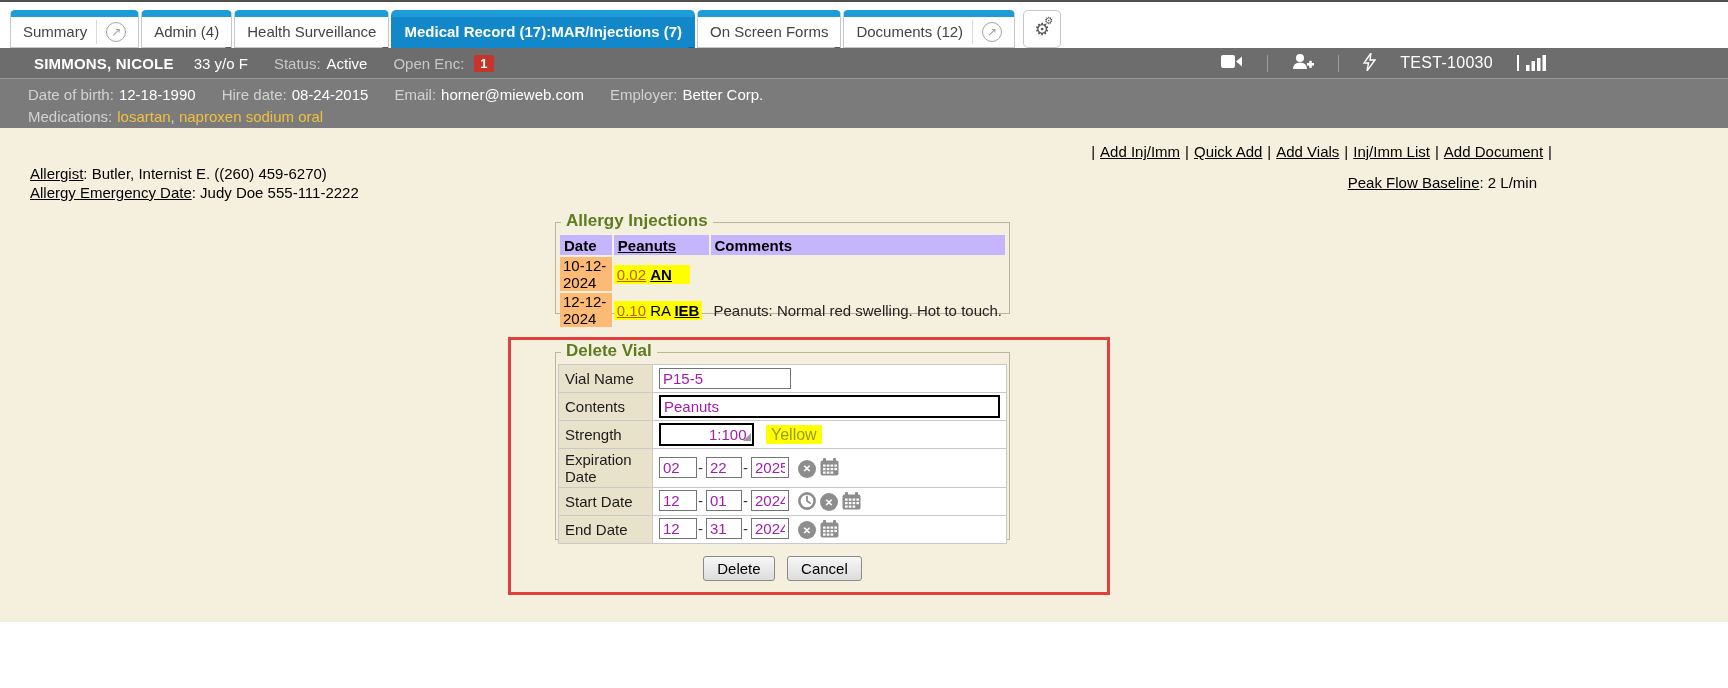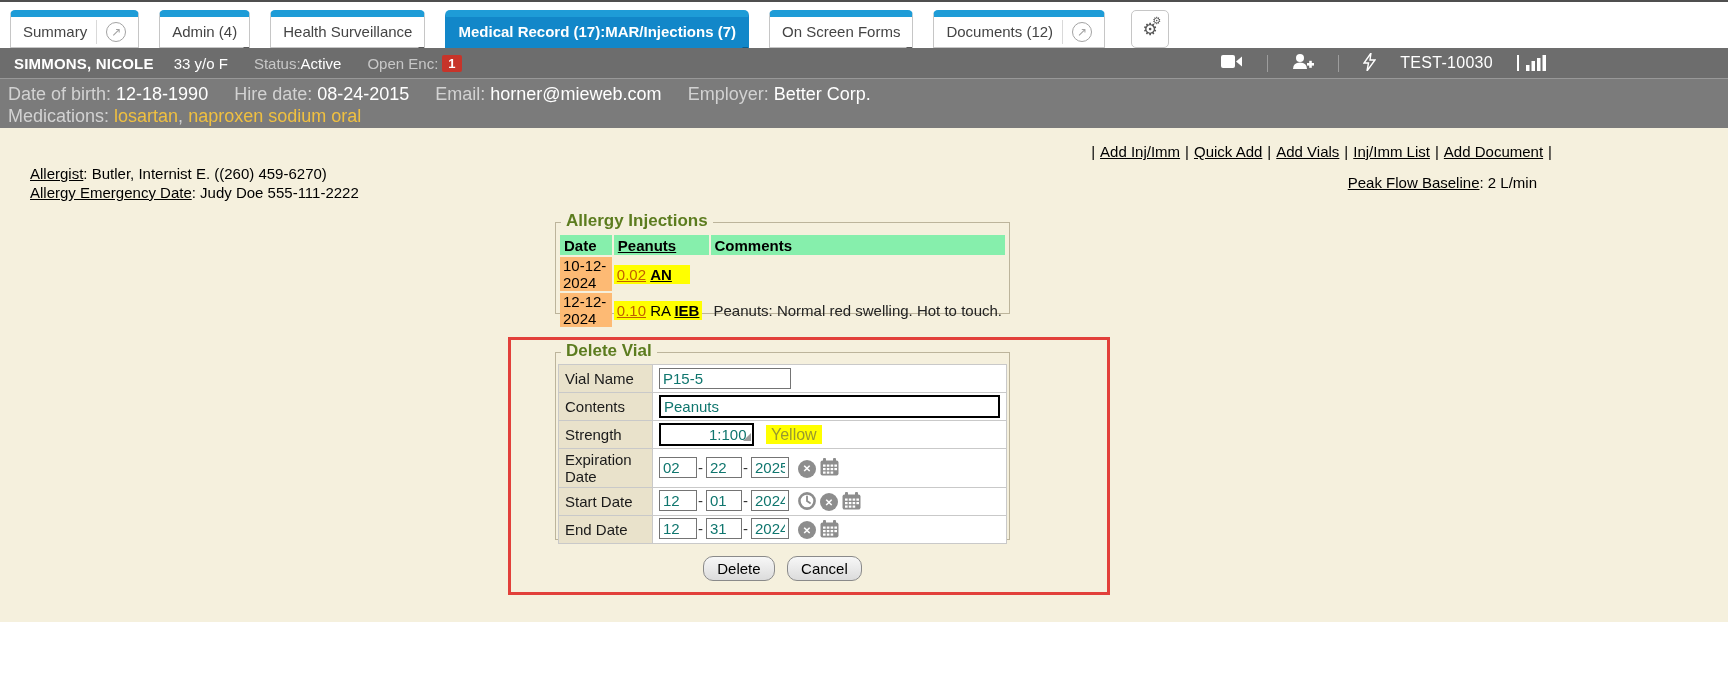--- a/index.html
+++ b/index.html
@@ -1,44 +1,44 @@
 <!DOCTYPE html>
 <html><head>
 <meta charset="utf-8">
 <style>
   * { margin:0; padding:0; box-sizing:border-box; }
   html,body { width:1728px; height:688px; font-family:"Liberation Sans", sans-serif; background:#fff; }
   .page { position:relative; width:1728px; height:688px; overflow:hidden; background:#fff; }
 
   
   .tabbar { position:absolute; left:0; top:0; width:1728px; height:48px; background:#fff; border-top:2px solid #4f4f4f; }
-  .tabs { display:flex; align-items:flex-end; gap:20px; padding:6px 0 0 10px; height:46px; }
+  .tabs { display:flex; align-items:flex-end; gap:2px; padding:6px 0 0 10px; height:46px; }
   .tab { position:relative; display:flex; align-items:center; background:#fff; border:1px solid #c6c6c6; border-top:7px solid #1e9cd7; border-radius:5px 5px 0 0; padding:5px 12px 6px 12px; font-size:15px; color:#444; height:38px; cursor:default; white-space:nowrap; }
   .tab.active { background:#1287c9; border-color:#1287c9; border-top-color:#1e9cd7; color:#fff; font-weight:bold; }
   .tab .tab-divider { width:1px; height:24px; background:#d9d9d9; margin:0 9px; }
   .popout { display:inline-flex; align-items:center; justify-content:center; width:20px; height:20px; border:1px solid #a3a3a3; border-radius:50%; color:#a3a3a3; font-size:12px; line-height:1; }
   .tab.has-fold::after { content:""; position:absolute; right:0; bottom:-6px; width:0; height:0; border-left:6px solid transparent; border-top:6px solid #5a5a5a; }
   .tab.active.has-fold::after { border-top-color:#0d5d8d; }
   .gear-btn { display:flex; align-items:center; justify-content:center; width:38px; height:38px; border:1px solid #c6c6c6; border-radius:5px; background:#fff; position:relative; margin-left:6px; }
   .gear-btn .g1 { font-size:17px; color:#555; line-height:1; }
   .gear-btn .g2 { position:absolute; top:5px; right:7px; font-size:10px; color:#555; line-height:1; }
 
   
   .pbar1 { position:absolute; left:0; top:48px; width:1728px; height:30px; background:#6d6d6d; display:flex; align-items:center; padding:0 14px; font-size:15px; color:#fff; }
   .pbar1 .lbl { color:#c8c8c8; }
-  .pbar1 .grp { display:flex; align-items:center; }
-  .p-name { font-weight:bold; letter-spacing:.2px; }
+  .pbar1 .grp { display:flex; align-items:center; gap:6px; }
+  .p-name { font-weight:bold; letter-spacing:.2px;margin-left:20px; }
   .sp20 { width:20px; } .sp26 { width:26px; }
   .enc-badge { background:#c7342a; color:#fff; font-size:13px; font-weight:bold; padding:1px 6px; border-radius:2px; margin-left:4px; }
   .pbar1-right { margin-left:auto; margin-right:168px; display:flex; align-items:center; gap:24px; }
   .vdiv { width:1px; height:17px; background:#9d9d9d; }
   .pid { color:#fff; font-size:16px; letter-spacing:.3px; }
   .chart-wrap { border-left:2px solid #fff; padding-left:7px; display:flex; align-items:center; }
 
-  .pbar2 { position:absolute; left:0; top:78px; width:1728px; height:50px; background:#7b7b7b; border-top:1px solid #989898; padding:4px 12px 0 8px; font-size:18px; color:#fff; }
+  .pbar2 { position:absolute; left:0; top:78px; width:1728px; height:50px; background:#7b7b7b; border-top:1px solid #989898; padding:4px 12px 0 28px; font-size:15px; color:#fff; }
   .pbar2 .row { display:flex; align-items:center; gap:26px; height:22px; }
   .pbar2 .pair { display:flex; gap:5px; }
   .pbar2 .lbl { color:#d2d2d2; }
   .pbar2 .val { color:#fff; }
   .med-link { color:#f0c040; text-decoration:none; cursor:pointer; }
 
   
   .content { position:absolute; left:0; top:128px; width:1728px; height:494px; background:#f5f0dd; }
   .below { position:absolute; left:0; top:622px; width:1728px; height:66px; background:#fff; }
 
@@ -50,55 +50,55 @@
 
   .allergist { position:absolute; left:30px; top:36px; font-size:15px; color:#000; line-height:19px; }
   .allergist a { color:#000; text-decoration:underline; cursor:pointer; }
 
   
   .fset { position:absolute; border:1px solid #bcb49b; }
   .fset .legend { position:absolute; top:-12px; left:5px; background:#f5f0dd; padding:0 5px; font-size:17px; font-weight:bold; color:#5c7c1f; white-space:nowrap; }
 
   .inj-fset { left:555px; top:94px; width:455px; height:92px; padding:10px 2px 2px 2px; }
   .inj-table { width:100%; border-collapse:separate; border-spacing:2px; font-size:15px; }
-  .inj-table th { text-align:left; font-weight:bold; background:#86efac; padding:0 4px; height:20px; }
+  .inj-table th { text-align:left; font-weight:bold; background:#c4b5fd; padding:0 4px; height:20px; }
   .inj-table th.pn a { color:#000; text-decoration:underline; cursor:pointer; }
   .inj-table td { padding:0 3px; height:20px; vertical-align:middle; }
   .td-date { background:#fdba74; width:84px; }
   .td-dose { width:112px; padding:0 !important; }
   .hl { display:inline-block; background:#ffff00; padding:1px 3px; white-space:nowrap; }
   .hl.w { padding-right:18px; }
   .dose-link { color:#c06000; text-decoration:underline; cursor:pointer; }
   .rx-link { color:#000; font-weight:bold; text-decoration:underline; cursor:pointer; }
   .rx-plain { color:#000; }
   .rx-plain:empty, .rx-sep:empty { display:none; }
   .td-comment { color:#222; white-space:nowrap; }
 
   
   .redbox { position:absolute; left:508px; top:209px; width:602px; height:258px; border:3px solid #e2403a; pointer-events:none; }
 
   .dv-fset { left:555px; top:224px; width:455px; height:188px; padding:11px 2px 2px 2px; }
   .dv-table { width:100%; border-collapse:collapse; font-size:15px; background:#fff; border:1px solid #9a9a9a; }
   .dv-table td { border:1px solid #c9c9c9; height:28px; padding:2px 6px; vertical-align:middle; }
   .dv-table td.flabel { background:#e9e2cb; width:108px; color:#1a1a1a; }
   .dv-table td.fval { background:#fff; white-space:nowrap; }
-  .ti { font-family:"Liberation Sans", sans-serif; font-size:15px; height:21px; border:1px solid #747474; background:#fff; padding:0 3px; color:#0f766e; }
+  .ti { font-family:"Liberation Sans", sans-serif; font-size:15px; height:21px; border:1px solid #747474; background:#fff; padding:0 3px; color:#a21caf; }
   .ti.focused { border:2px solid #000; height:23px; }
   .w130 { width:132px; } .w340 { width:341px; } .w95 { width:95px;padding-left:48px; }
   .dmm { width:38px; } .ddd { width:36px; } .dyy { width:38px;text-align:right; }
   .grip-wrap { position:relative; display:inline-block; }
   .grip-wrap::after { content:""; position:absolute; right:3px; bottom:5px; width:0; height:0; border-left:8px solid transparent; border-bottom:8px solid #9b9b9b; }
   .note-hl { background:#ffff00; color:#99992e; padding:1px 5px; margin-left:12px; font-size:16px; }
   .dsep { color:#333; margin:0 3px 0 1px; }
   .icon-row { display:inline-flex; align-items:center; gap:4px; margin-left:9px; vertical-align:middle; }
   .circ-x { display:inline-flex; align-items:center; justify-content:center; width:18px; height:18px; border-radius:50%; background:#8d8d8d; color:#fff; font-size:10px; font-weight:bold; cursor:pointer; }
   .svgicon { display:inline-block; cursor:pointer; }
 
   .dv-buttons { position:absolute; left:555px; top:428px; width:455px; text-align:center; }
-  .btn { font-family:"Liberation Sans", sans-serif; font-size:15px; color:#000; padding:3px 13px; border:1px solid #8a8a8a; border-radius:10px; background:linear-gradient(#f7f7f7,#dcdcdc); margin:0 4px; cursor:pointer; }
+  .btn { font-family:"Liberation Sans", sans-serif; font-size:15px; color:#000; padding:3px 13px; border:1px solid #8a8a8a; border-radius:3px; background:linear-gradient(#f7f7f7,#dcdcdc); margin:0 4px; cursor:pointer; }
 </style>
 </head>
 <body>
 
 <div class="page">
 
   <div class="tabbar">
     <div class="tabs">
       <div class="tab">
         <span>Summary</span>

